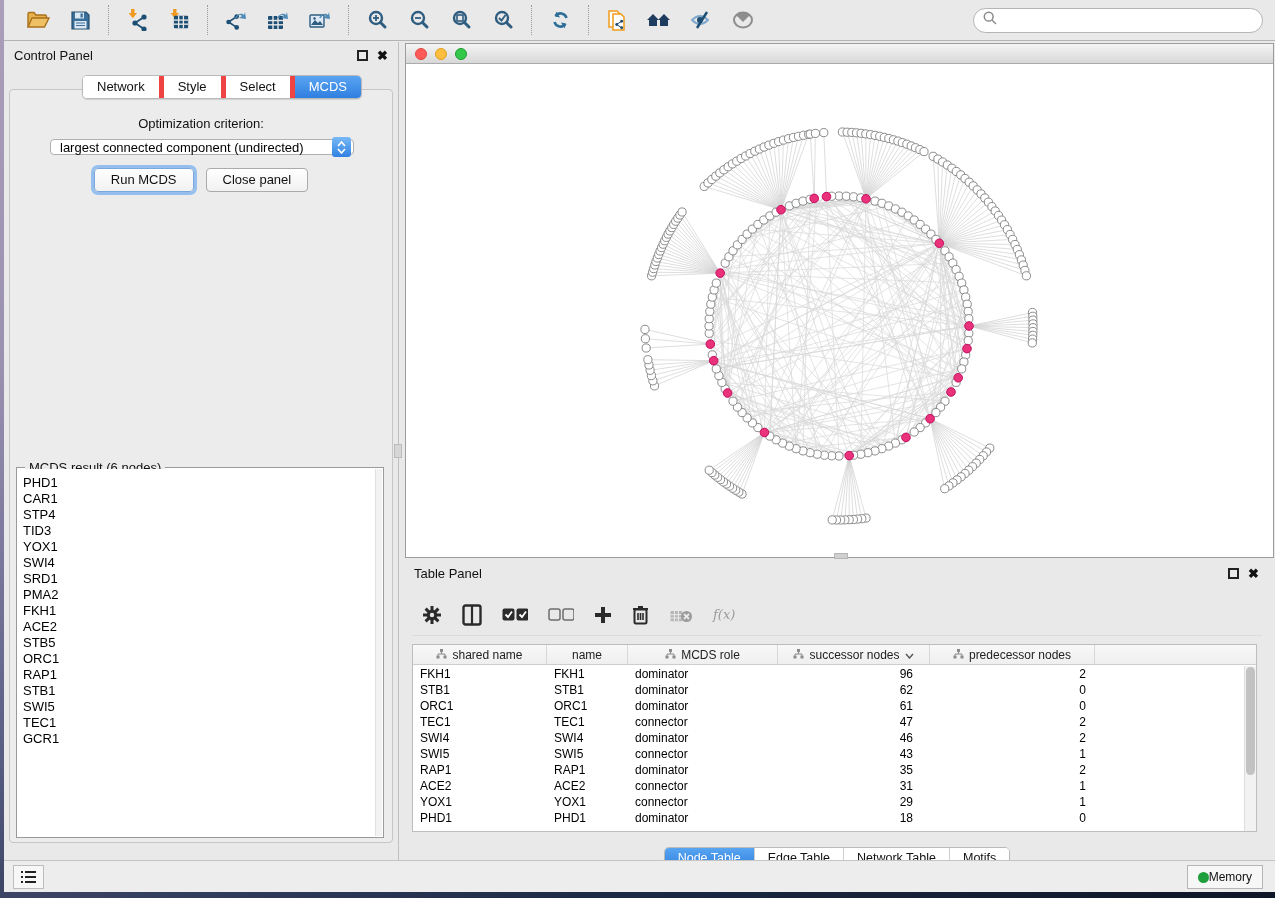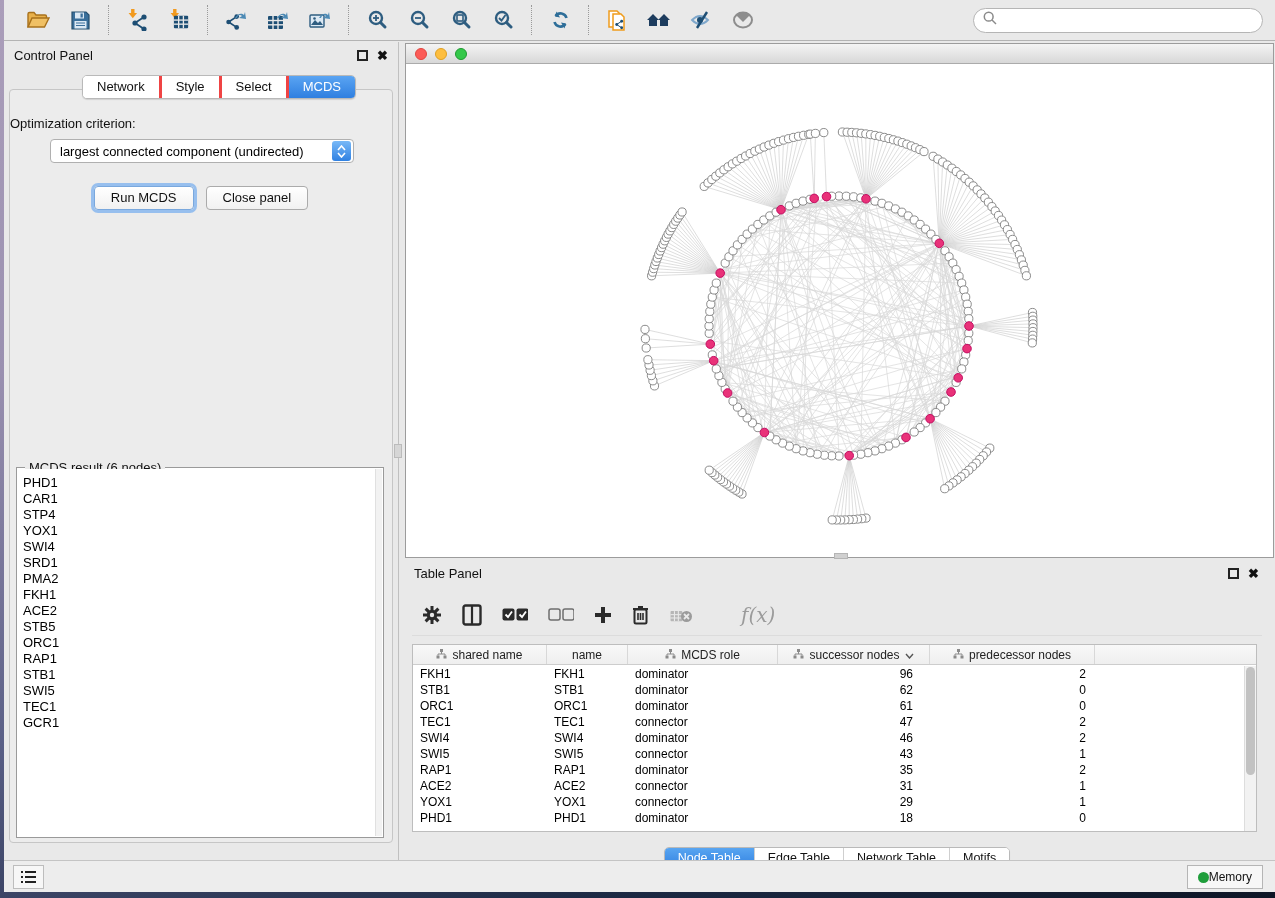--- a/index.html
+++ b/index.html
@@ -21,30 +21,30 @@
   .main { position:absolute; top:42px; bottom:32px; left:0; right:0; display:flex; }
 
   
   .cpanel { width:395px; background:#e9e9e9; position:relative; border-right:1px solid #c0c0c0; }
   .panel-head { height:26px; display:flex; align-items:center; padding:0 10px; }
   .panel-title { font-size:13px; color:#111; }
   .panel-head-icons { margin-left:auto; display:flex; gap:9px; align-items:center; }
   .float-btn { width:11px; height:11px; border:2px solid #222; background:transparent; cursor:pointer; }
   .close-btn { background:transparent; border:none; cursor:pointer; font-size:13px; font-weight:bold; color:#111; line-height:11px; }
   .cp-tabs { position:absolute; top:33px; left:78px; display:flex; z-index:3; border:1px solid #b9b9b9; border-radius:5px; overflow:hidden; background:#fff; box-shadow:0 1px 1px rgba(0,0,0,.12); }
-  .cp-tab { font-size:13px; padding:3px 14px 4px; background:#fff; border:none; border-right:3px solid #ef4444; color:#111; cursor:pointer; }
+  .cp-tab { font-size:13px; padding:3px 14px 4px; background:#fff; border:none; border-right:5px solid #ef4444; color:#111; cursor:pointer; }
   .cp-tab:last-child { border-right:none; }
   .cp-tab.active { background:linear-gradient(#5aa4f2,#2f7fe0); color:#fff; }
   .cp-inner { position:absolute; left:5px; right:5px; top:47px; bottom:17px; background:#ececec; border:1px solid #c6c6c6; border-radius:4px; }
-  .opt-label { margin-top:26px; font-size:13px; color:#111; }
+  .opt-label { text-align:center; margin-top:26px; font-size:13px; color:#111; }
   .select-row { margin:8px 38px 0 40px; }
-  .cp-select { height:24px; background:#fff; border:1px solid #b0b0b0; border-radius:4px; display:flex; align-items:center; cursor:pointer; position:relative; }
+  .cp-select { height:16px; background:#fff; border:1px solid #b0b0b0; border-radius:4px; display:flex; align-items:center; cursor:pointer; position:relative; }
   .cp-select .sel-text { font-size:13px; padding-left:9px; flex:1; white-space:nowrap; }
   .stepper { width:19px; height:20px; margin-right:2px; border-radius:3px; background:linear-gradient(#79b9f7,#3081e2); display:flex; flex-direction:column; align-items:center; justify-content:center; gap:1px; }
-  .btn-row { display:flex; justify-content:center; gap:12px; margin-top:23px; }
+  .btn-row { display:flex; justify-content:center; gap:12px; margin-top:13px; }
   .cp-btn { font-size:13px; padding:3px 16px 4px; background:linear-gradient(#ffffff,#f1f1f1); border:1px solid #ababab; border-radius:4px; cursor:pointer; color:#111; }
   .cp-btn.focused { box-shadow:0 0 0 3px rgba(106,168,240,.65); border-color:#7aa8dd; }
   .result-group { position:absolute; left:6px; right:8px; top:377px; bottom:4px; border:1px solid #9a9a9a; background:#fff; }
   .result-legend { position:absolute; top:-8px; left:8px; background:#ececec; font-size:13px; padding:0 4px; color:#111; }
   .result-list { position:absolute; inset:1px 8px 1px 1px; overflow:hidden; background:#fff; padding-top:6px; }
   .result-list div { font-size:13px; line-height:16px; padding-left:5px; color:#000; }
   .result-scroll { position:absolute; top:1px; bottom:1px; right:1px; width:7px; background:#f2f2f2; border-left:1px solid #e0e0e0; }
 
   
   .rside { flex:1; position:relative; background:#e9e9e9; }
@@ -60,21 +60,21 @@
   .net-title { position:absolute; left:0; right:0; top:3px; text-align:center; font-size:12.5px; color:#1a1a1a; padding-left:180px; }
   .net-canvas { position:absolute; top:21px; left:0; right:0; bottom:0; background:#fff; overflow:hidden; }
   .splitter-h { position:absolute; left:428px; bottom:-2px; width:14px; height:6px; background:#d0d0d0; border:1px solid #b5b5b5; }
 
   
   .tpanel { position:absolute; left:0; right:0; top:518px; bottom:0; background:#e9e9e9; }
   .tpanel .panel-head { padding:0 16px 0 15px; height:26px; }
   .ttoolbar { margin:8px 13px 0; height:42px; display:flex; align-items:center; gap:20px; padding-left:10px; border-bottom:1px solid #dcdcdc; }
   .tt-btn { border:none; background:transparent; cursor:pointer; display:flex; align-items:center; }
   .tt-btn.disabled { cursor:default; }
-  .fx { font-family:"DejaVu Serif", serif; font-style:italic; font-size:20px; color:#9b9b9b;margin-left:28px; }
+  .fx { font-family:"DejaVu Serif", serif; font-style:italic; font-size:13px; color:#9b9b9b; }
 
   .dtable { position:absolute; left:13px; width:845px; top:84px; height:188px; background:#fff; border:1px solid #bdbdbd; }
   .thead { display:flex; height:20px; background:linear-gradient(#f8f8f8,#efefef); border-bottom:1px solid #cdcdcd; }
   .th { display:flex; align-items:center; justify-content:center; gap:5px; font-size:12px; color:#222; border-right:1px solid #d8d8d8; overflow:hidden; }
   .th:last-child { border-right:none; }
   .tbody { position:absolute; top:21px; left:0; right:12px; bottom:0; overflow:hidden; }
   .tr { display:flex; height:16px; }
   .td { font-size:12px; color:#000; padding-top:1px; white-space:nowrap; overflow:hidden; }
   .td.num { text-align:right; }
   .tscroll { position:absolute; top:21px; right:0; bottom:0; width:12px; background:#f2f2f2; border-left:1px solid #ddd; }
@@ -318,20 +318,21 @@
         <div class="btn-row">
           <button class="cp-btn focused">Run MCDS</button>
           <button class="cp-btn">Close panel</button>
         </div>
         <div class="result-group">
           <span class="result-legend">MCDS result (6 nodes)</span>
           <div class="result-list">
               <div>PHD1</div>
               <div>CAR1</div>
               <div>STP4</div>
+              <div>TID3</div>
               <div>YOX1</div>
               <div>SWI4</div>
               <div>SRD1</div>
               <div>PMA2</div>
               <div>FKH1</div>
               <div>ACE2</div>
               <div>STB5</div>
               <div>ORC1</div>
               <div>RAP1</div>
               <div>STB1</div>

